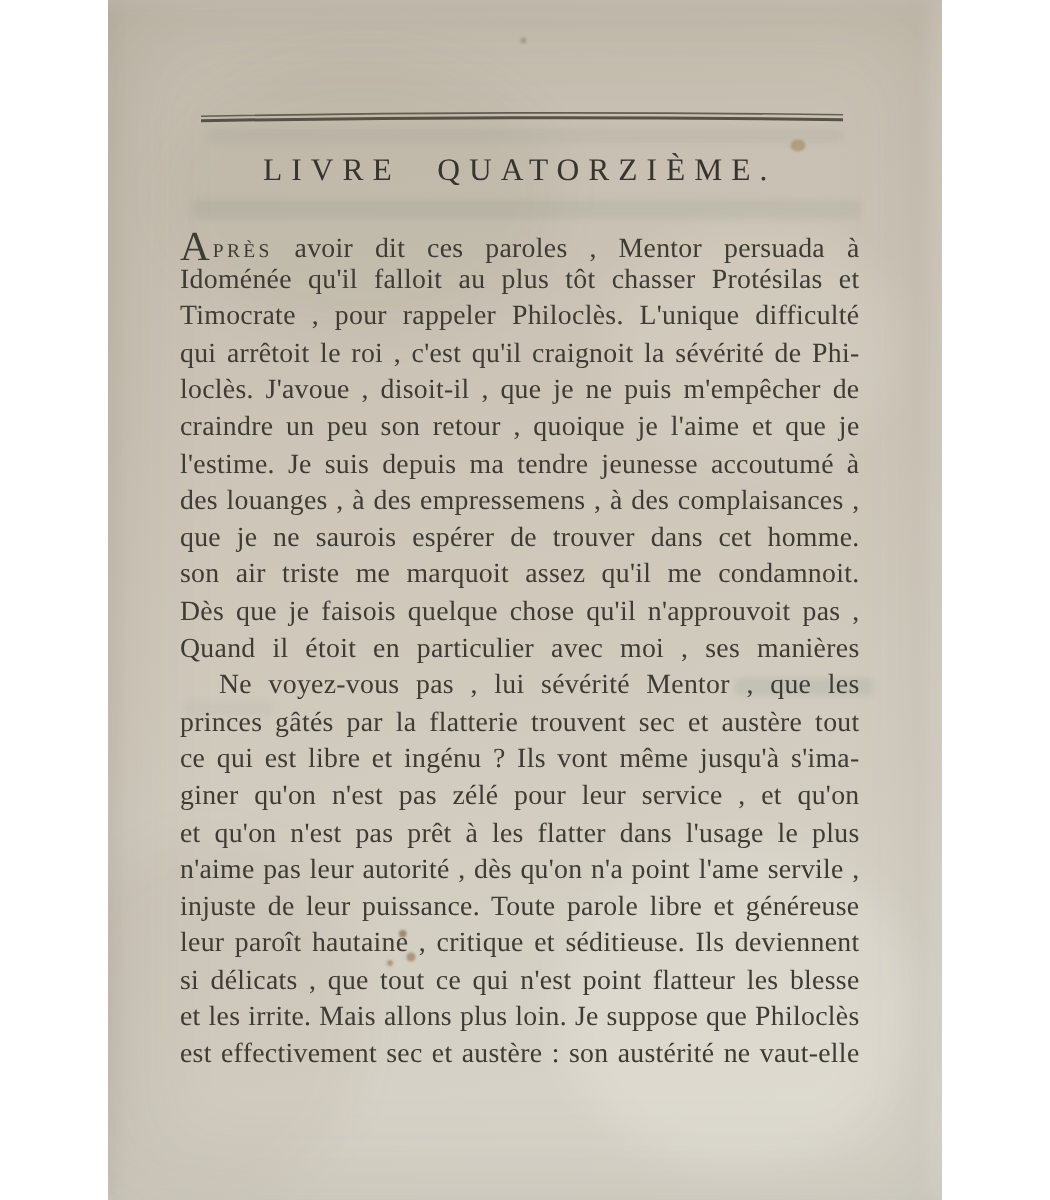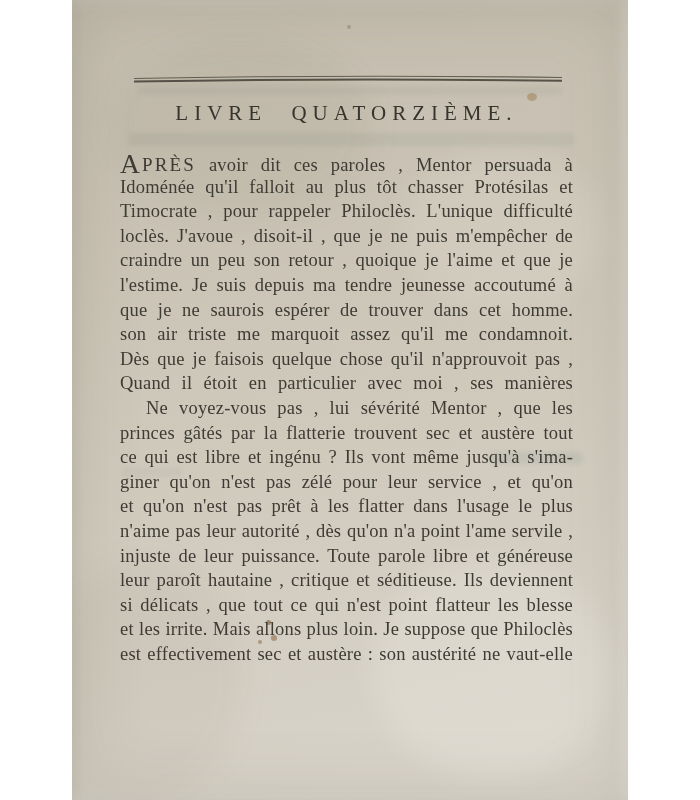--- a/index.html
+++ b/index.html
@@ -34,21 +34,21 @@
   .title{position:absolute;left:48px;top:101px;width:453px;margin:0;
          text-align:center;font-size:21px;font-weight:400;color:#37342d;
          letter-spacing:6px;word-spacing:13px;white-space:nowrap;}
   .bodytext{position:absolute;left:48px;top:150px;width:453px;color:#3e3b34;
             font-size:18.5px;line-height:24.6px;letter-spacing:.2px;}
   .line{text-align:justify;text-align-last:justify;height:24.6px;overflow:visible;}
   .line.endline{text-align-last:left;}
   .para{margin:0;}
   .p2 .line:first-child{text-indent:26px;}
   .dropcap{font-size:27.5px;line-height:1;vertical-align:-2px;letter-spacing:2px;}
-  .sc{font-size:19px;letter-spacing:2.2px;margin-top:30px;}
+  .sc{font-size:13px;letter-spacing:2.2px;margin-top:30px;}
 </style>
 </head>
 <body>
 
 <div class="canvas">
   <div class="photo">
 
     <div class="blob b1"></div>
     <div class="blob b2"></div>
     <div class="blob b3"></div>
@@ -71,23 +71,25 @@
     </div>
 
     <h1 class="title">LIVRE QUATORZIÈME.</h1>
 
     <div class="bodytext">
       <div class="para p1">
         <div class="line"><span class="dropcap">A</span><span class="sc">PRÈS</span><span> avoir dit ces paroles , Mentor persuada à</span></div>
         <div>
             <div class="line">Idoménée qu'il falloit au plus tôt chasser Protésilas et</div>
             <div class="line">Timocrate , pour rappeler Philoclès. L'unique difficulté</div>
+            <div class="line">qui arrêtoit le roi , c'est qu'il craignoit la sévérité de Phi-</div>
             <div class="line">loclès. J'avoue , disoit-il , que je ne puis m'empêcher de</div>
             <div class="line">craindre un peu son retour , quoique je l'aime et que je</div>
             <div class="line">l'estime. Je suis depuis ma tendre jeunesse accoutumé à</div>
+            <div class="line">des louanges , à des empressemens , à des complaisances ,</div>
             <div class="line">que je ne saurois espérer de trouver dans cet homme.</div>
             <div class="line">son air triste me marquoit assez qu'il me condamnoit.</div>
             <div class="line">Dès que je faisois quelque chose qu'il n'approuvoit pas ,</div>
             <div class="line">Quand il étoit en particulier avec moi , ses manières</div>
           </div>
       </div>
       <div class="para p2">
         <div>
             <div class="line">Ne voyez-vous pas , lui sévérité Mentor , que les</div>
             <div class="line">princes gâtés par la flatterie trouvent sec et austère tout</div>

